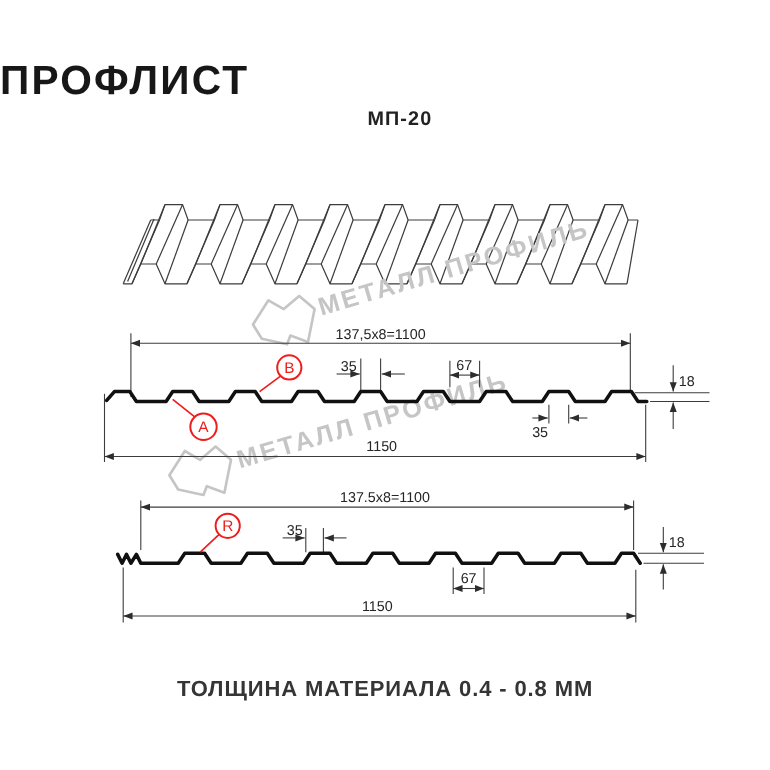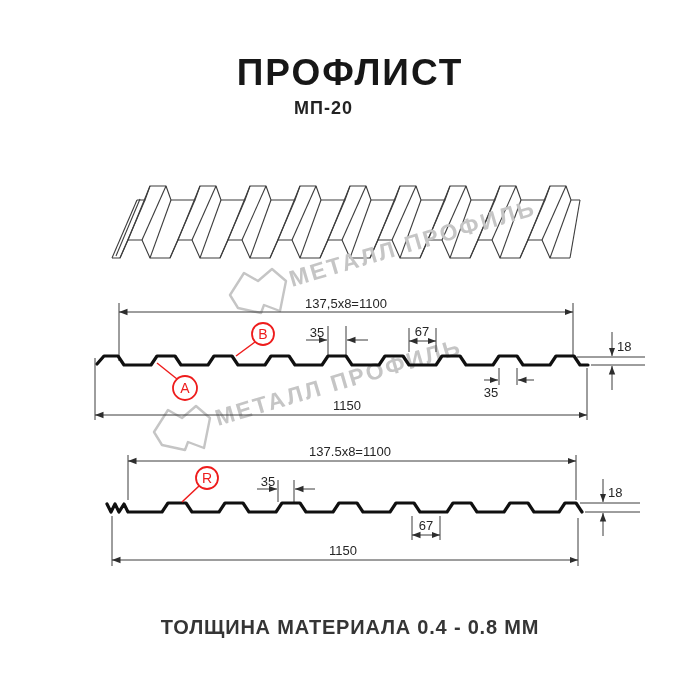--- a/index.html
+++ b/index.html
@@ -1,26 +1,26 @@
 <!DOCTYPE html>
 <html><head>
 <meta charset="utf-8">
 <style>
   html,body{margin:0;padding:0;}
   body{
     width:700px;height:700px;background:#ffffff;position:relative;overflow:hidden;
     font-family:"Liberation Sans", sans-serif;
   }
   .title{
-    position:absolute;left:0;top:52px;width:700px;text-align:center;
+    position:absolute;left:0;top:52px;width:700px;text-align:left;
     font-size:37px;font-weight:800;letter-spacing:2px;color:#171717;
   }
   .subtitle{
     position:absolute;left:0;top:98px;width:647px;text-align:center;
-    font-size:18px;font-weight:600;letter-spacing:1px;color:#222222;
+    font-size:18px;font-weight:600;letter-spacing:1px;color:#222222;padding-left:40px;
   }
   .footer-note{
     position:absolute;left:0;top:616px;width:700px;text-align:center;
     font-size:20px;font-weight:600;letter-spacing:0.8px;color:#353535;
   }
   svg{position:absolute;left:0;top:0;}
   .dim-line{stroke:#3c3c3c;stroke-width:1;}
   .ext-line{stroke:#3c3c3c;stroke-width:1;}
   .dim-text{font-family:"Liberation Sans",sans-serif;font-size:13px;fill:#262626;}
   .profile-line{stroke:#101010;stroke-width:3.2;fill:none;stroke-linejoin:round;stroke-linecap:round;}

